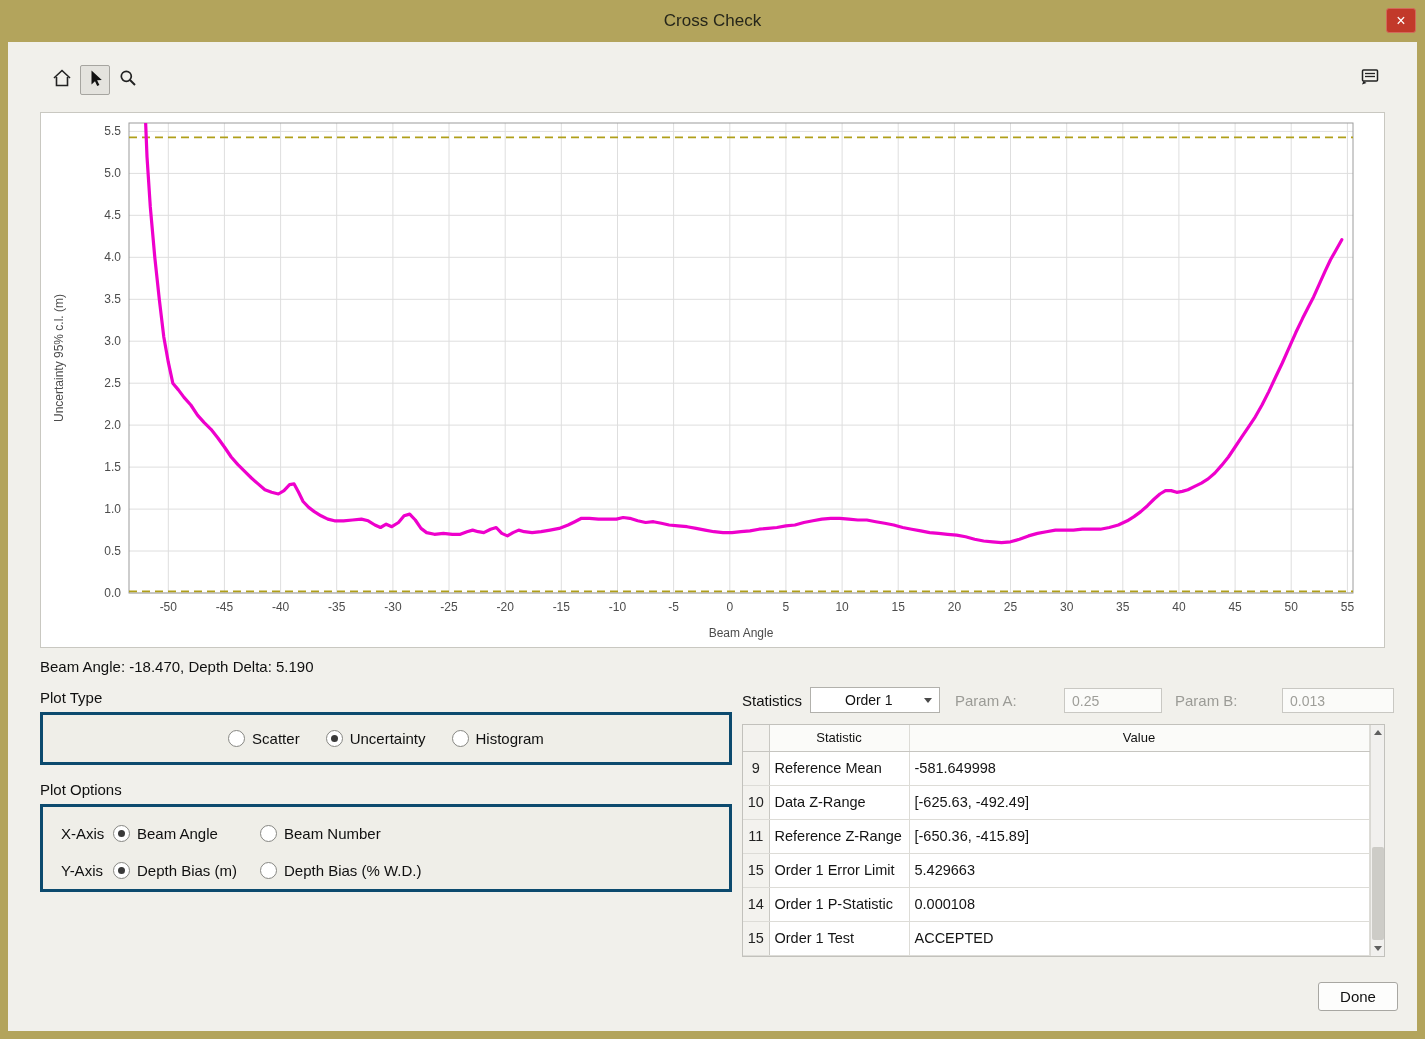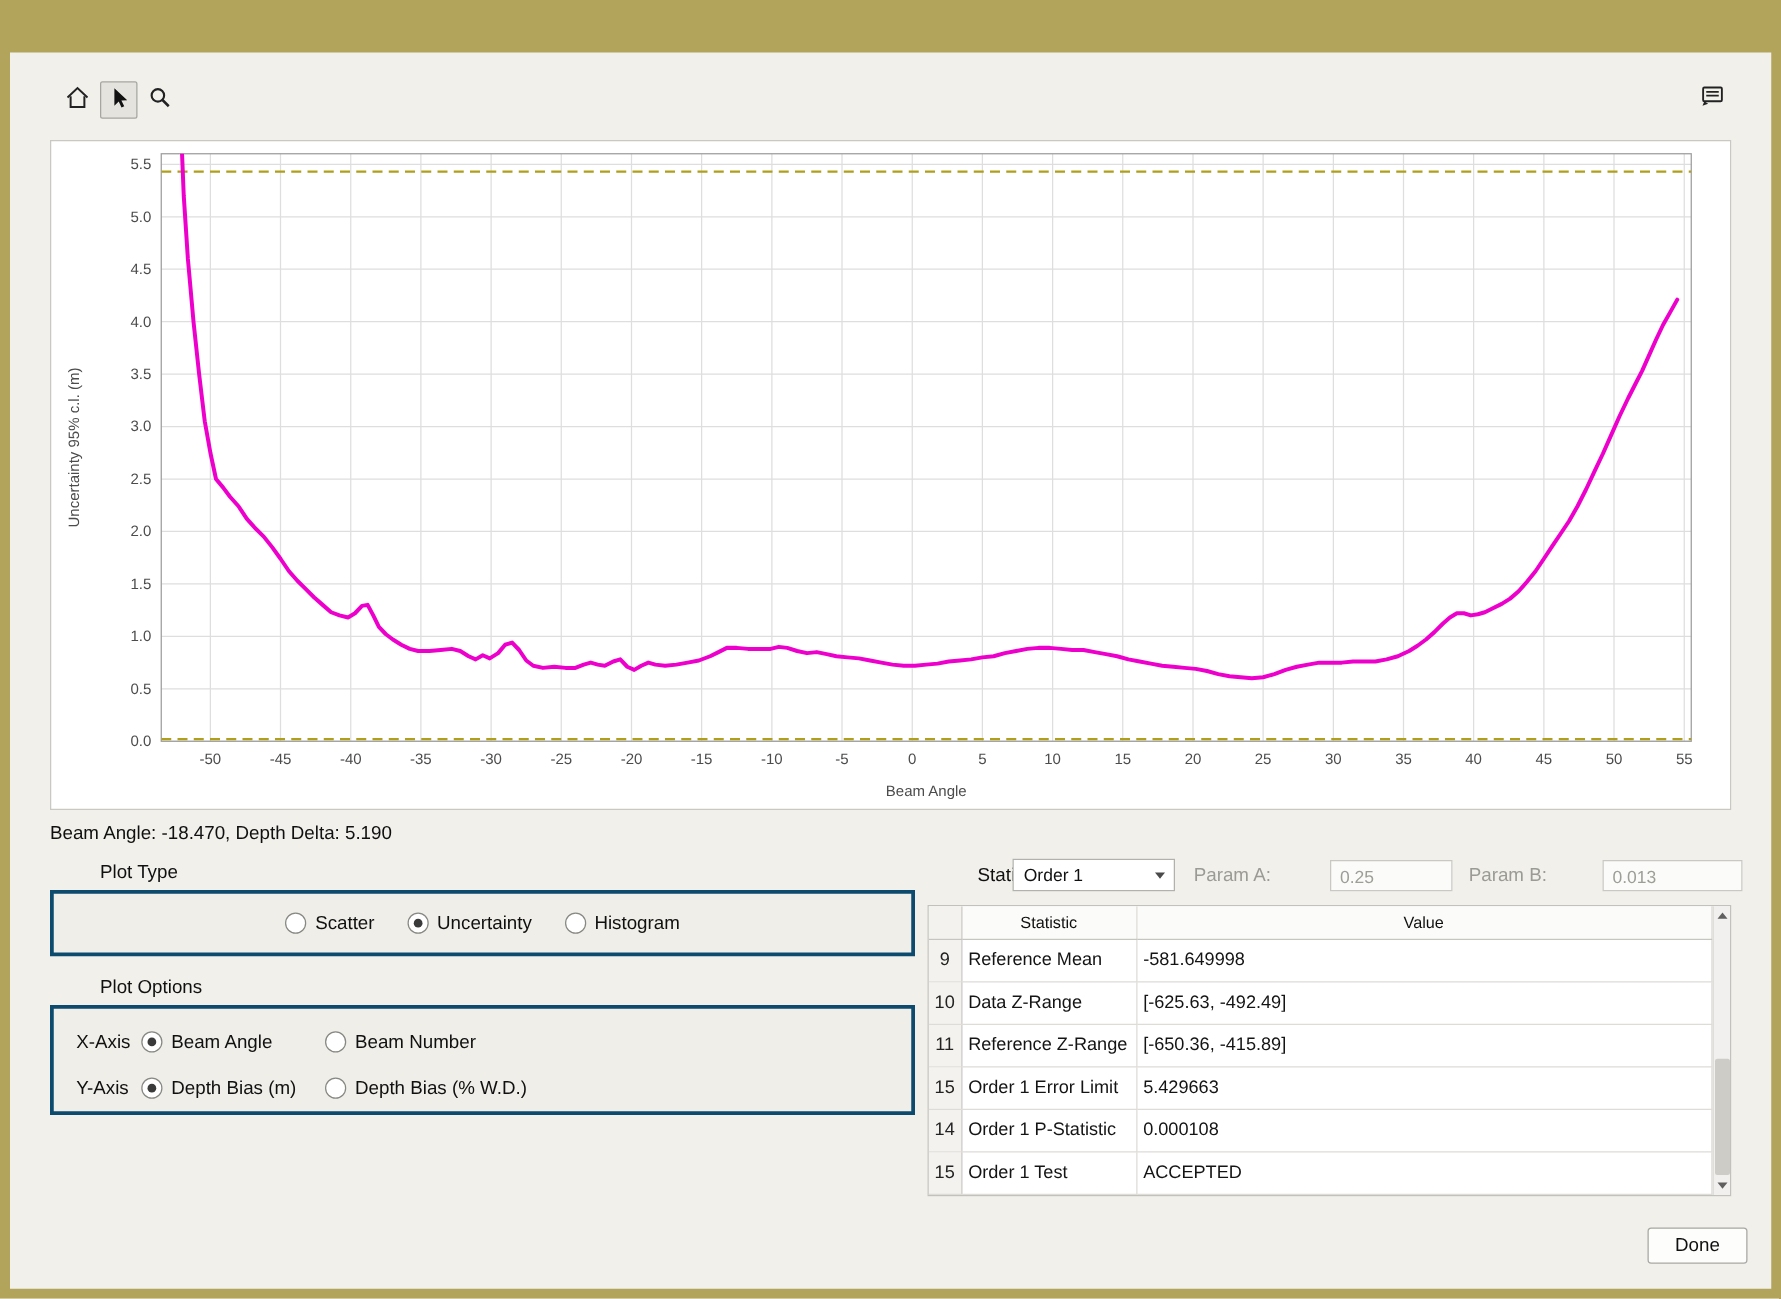--- a/index.html
+++ b/index.html
@@ -13,34 +13,34 @@
 
   .tool-btn{position:absolute;width:30px;height:30px;display:flex;align-items:center;justify-content:center;border-radius:2px;}
   .tool-btn.active{background:#e4e3de;border:1px solid #a6a5a0;}
 
   .chart-box{position:absolute;left:32px;top:70px;width:1345px;height:536px;background:#fff;border:1px solid #c9c8c1;}
   svg.chart{position:absolute;left:0;top:0;}
   .tick{font-size:12px;fill:#4c4c4c;font-family:"Liberation Sans",sans-serif;}
   .axis-label{font-size:12px;fill:#4c4c4c;font-family:"Liberation Sans",sans-serif;}
 
   .status-line{position:absolute;left:32px;top:616px;font-size:15px;color:#101010;}
-  .section-label{position:absolute;font-size:15px;color:#101010;margin-left:40px;}
+  .section-label{position:absolute;font-size:15px;color:#101010;}
 
   .group-box{position:absolute;background:#efeee8;border:3px solid #0c4a6e;}
   .pt-row{display:flex;align-items:center;justify-content:center;height:100%;gap:26px;}
   .radio-row{display:flex;align-items:center;}
   .radio{width:17px;height:17px;border-radius:50%;border:1px solid #878783;background:#fff;position:relative;flex:0 0 auto;}
   .radio.checked::after{content:"";position:absolute;left:4px;top:4px;width:7px;height:7px;border-radius:50%;background:#3a3a3a;}
   .radio-label{font-size:15px;color:#101010;margin-left:7px;white-space:nowrap;}
   .po-row{position:absolute;left:18px;display:flex;align-items:center;height:24px;}
   .po-label{width:52px;font-size:15px;color:#101010;}
   .po-item1{width:147px;}
 
   .combo{position:absolute;left:802px;top:645px;width:130px;height:26px;background:#fff;border:1px solid #b2b1ac;display:flex;align-items:center;}
-  .combo-text{flex:1;padding-left:8px;font-size:14px;color:#101010;}
+  .combo-text{flex:1;padding-left:8px;font-size:14px;color:#101010;margin-left:26px;}
   .combo-arrow{width:22px;display:flex;align-items:center;justify-content:center;}
   .combo-arrow::after{content:"";border-left:4px solid transparent;border-right:4px solid transparent;border-top:5px solid #4a4a4a;}
   .param-label{position:absolute;top:650px;font-size:15px;color:#9b9b96;}
   .param-input{position:absolute;top:646px;height:25px;background:#fbfbf9;border:1px solid #c9c8c3;font-size:14px;color:#9e9e99;display:flex;align-items:center;padding-left:7px;}
 
   .stats-table{position:absolute;left:734px;top:682px;width:643px;height:233px;background:#fff;border:1px solid #c2c1bc;display:flex;overflow:hidden;}
   .stats-table table{border-collapse:collapse;width:626px;table-layout:fixed;}
   .stats-table th{height:26px;background:#fbfbf9;border-bottom:1px solid #c6c5c0;border-right:1px solid #dddcd7;font-weight:400;font-size:13px;color:#101010;text-align:center;}
   .stats-table th.corner{background:#f3f2ee;border-right:1px solid #c9c8c3;}
   .stats-table td{height:29px;border-bottom:1px solid #dddcd7;border-right:1px solid #dddcd7;font-size:14.5px;padding:0 5px;color:#141414;white-space:nowrap;overflow:hidden;}
@@ -52,20 +52,26 @@
   .scroll-arrow.up::after{content:"";border-left:4px solid transparent;border-right:4px solid transparent;border-bottom:5px solid #5f5f5f;}
   .scroll-arrow.down::after{content:"";border-left:4px solid transparent;border-right:4px solid transparent;border-top:5px solid #5f5f5f;}
   .scroll-thumb{position:absolute;left:1px;width:12px;top:122px;height:93px;background:#cdccc7;border-radius:2px;}
 
   .done-btn{position:absolute;left:1310px;top:940px;width:80px;height:29px;background:#fdfdfc;border:1px solid #a8a7a2;border-radius:3px;font-size:15px;color:#101010;display:flex;align-items:center;justify-content:center;}
 </style>
 </head>
 <body>
 
 <div class="frame">
+  <div class="titlebar">
+    <span class="title-text">Cross Check</span>
+    <div class="close-btn">
+      <span>×</span>
+    </div>
+  </div>
 
   <div class="content">
 
     <div class="tool-btn" style="left:39px;top:23px;">
       <span>
         <svg width="22" height="22" viewBox="0 0 22 22">
             <path d="M3 11 L11 3.5 L19 11" fill="none" stroke="#222" stroke-width="1.6"></path>
             <path d="M5.5 10 V18.5 H16.5 V10" fill="none" stroke="#222" stroke-width="1.6"></path>
           </svg>
       </span>

